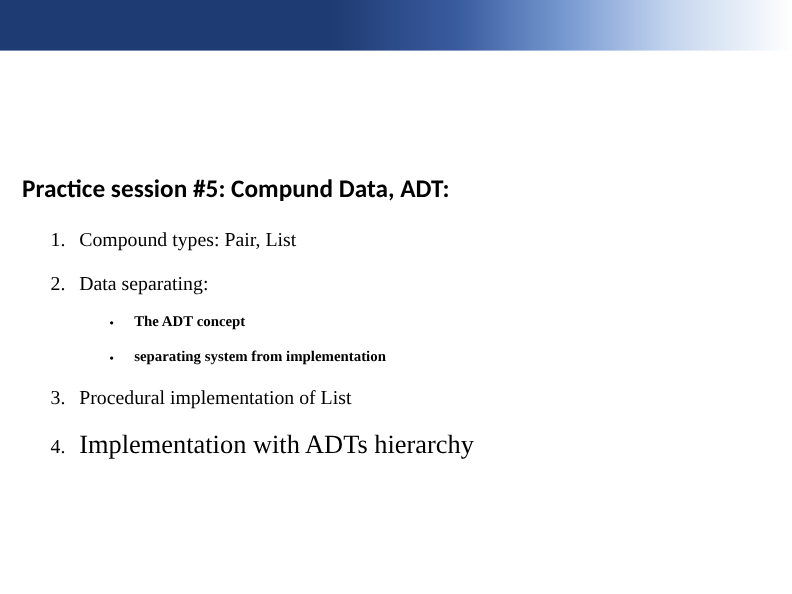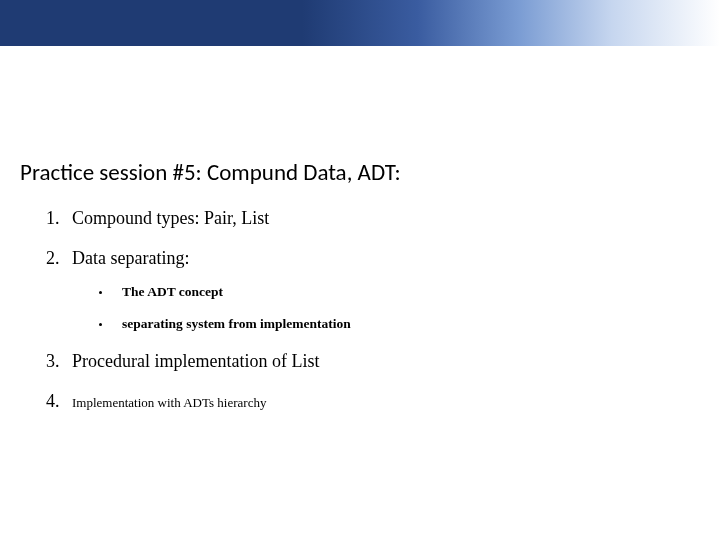--- a/index.html
+++ b/index.html
@@ -24,21 +24,21 @@
       #ffffff 100%);
   }
   .content {
     position: absolute;
     top: 158px;
     left: 20px;
     width: 680px;
   }
   .title {
     font-size: 23px;
-    font-weight: 400;
+    font-weight: 700;
     margin-bottom: 20px;
     letter-spacing: 0px;
   }
   ol.main {
     list-style: decimal;
     padding-left: 44px;
     font-size: 18px;
     font-family: Liberation Serif, serif;
   }
   ol.main > li {
@@ -52,21 +52,21 @@
     margin-top: 12px;
     font-size: 13.5px;
     font-weight: 700;
   }
   ul.sub > li {
     padding-left: 10px;
     margin-bottom: 14px;
   }
   .tail {
     margin-top: 2px;
-    font-size: 13px;
+    font-size: 24px;
   }
   ol.main > li::marker {
     font-size: 18px;
   }
   ul.sub > li::marker {
     font-size: 10px;
   }
 </style>
 </head>
 <body>

